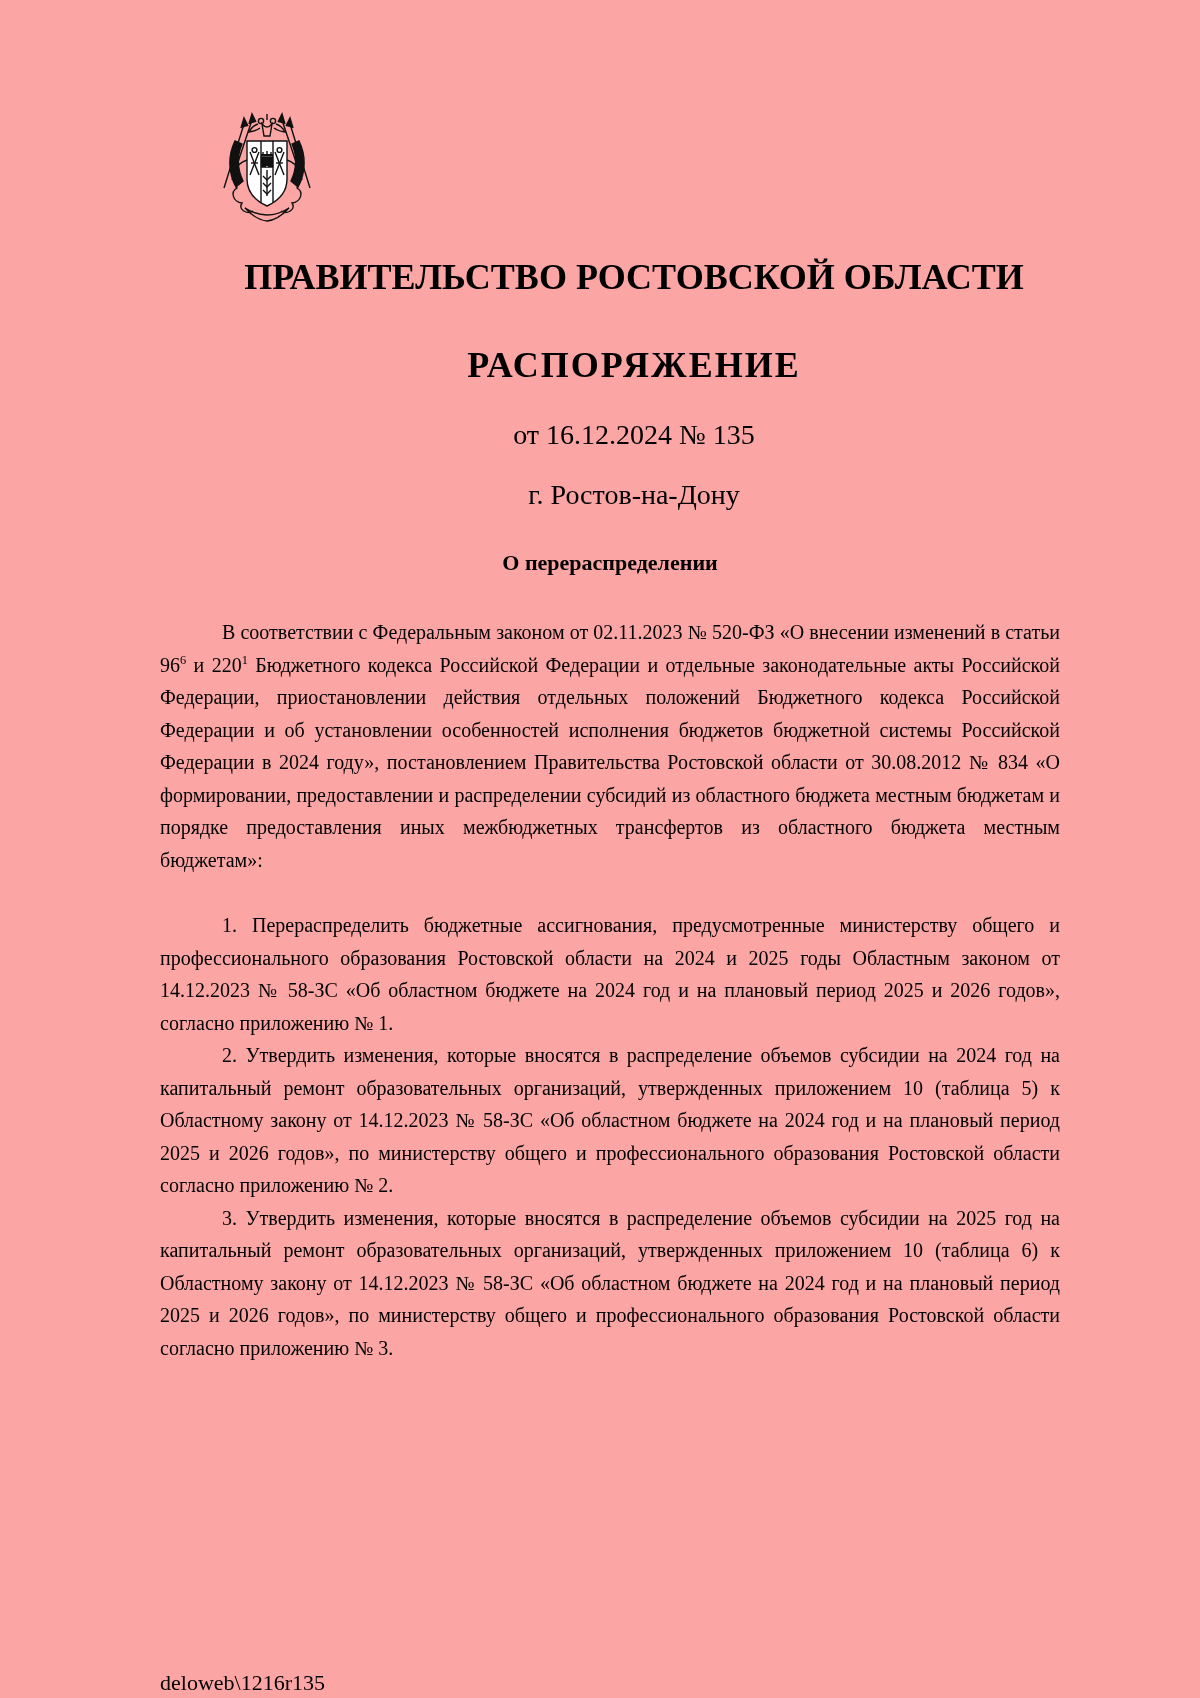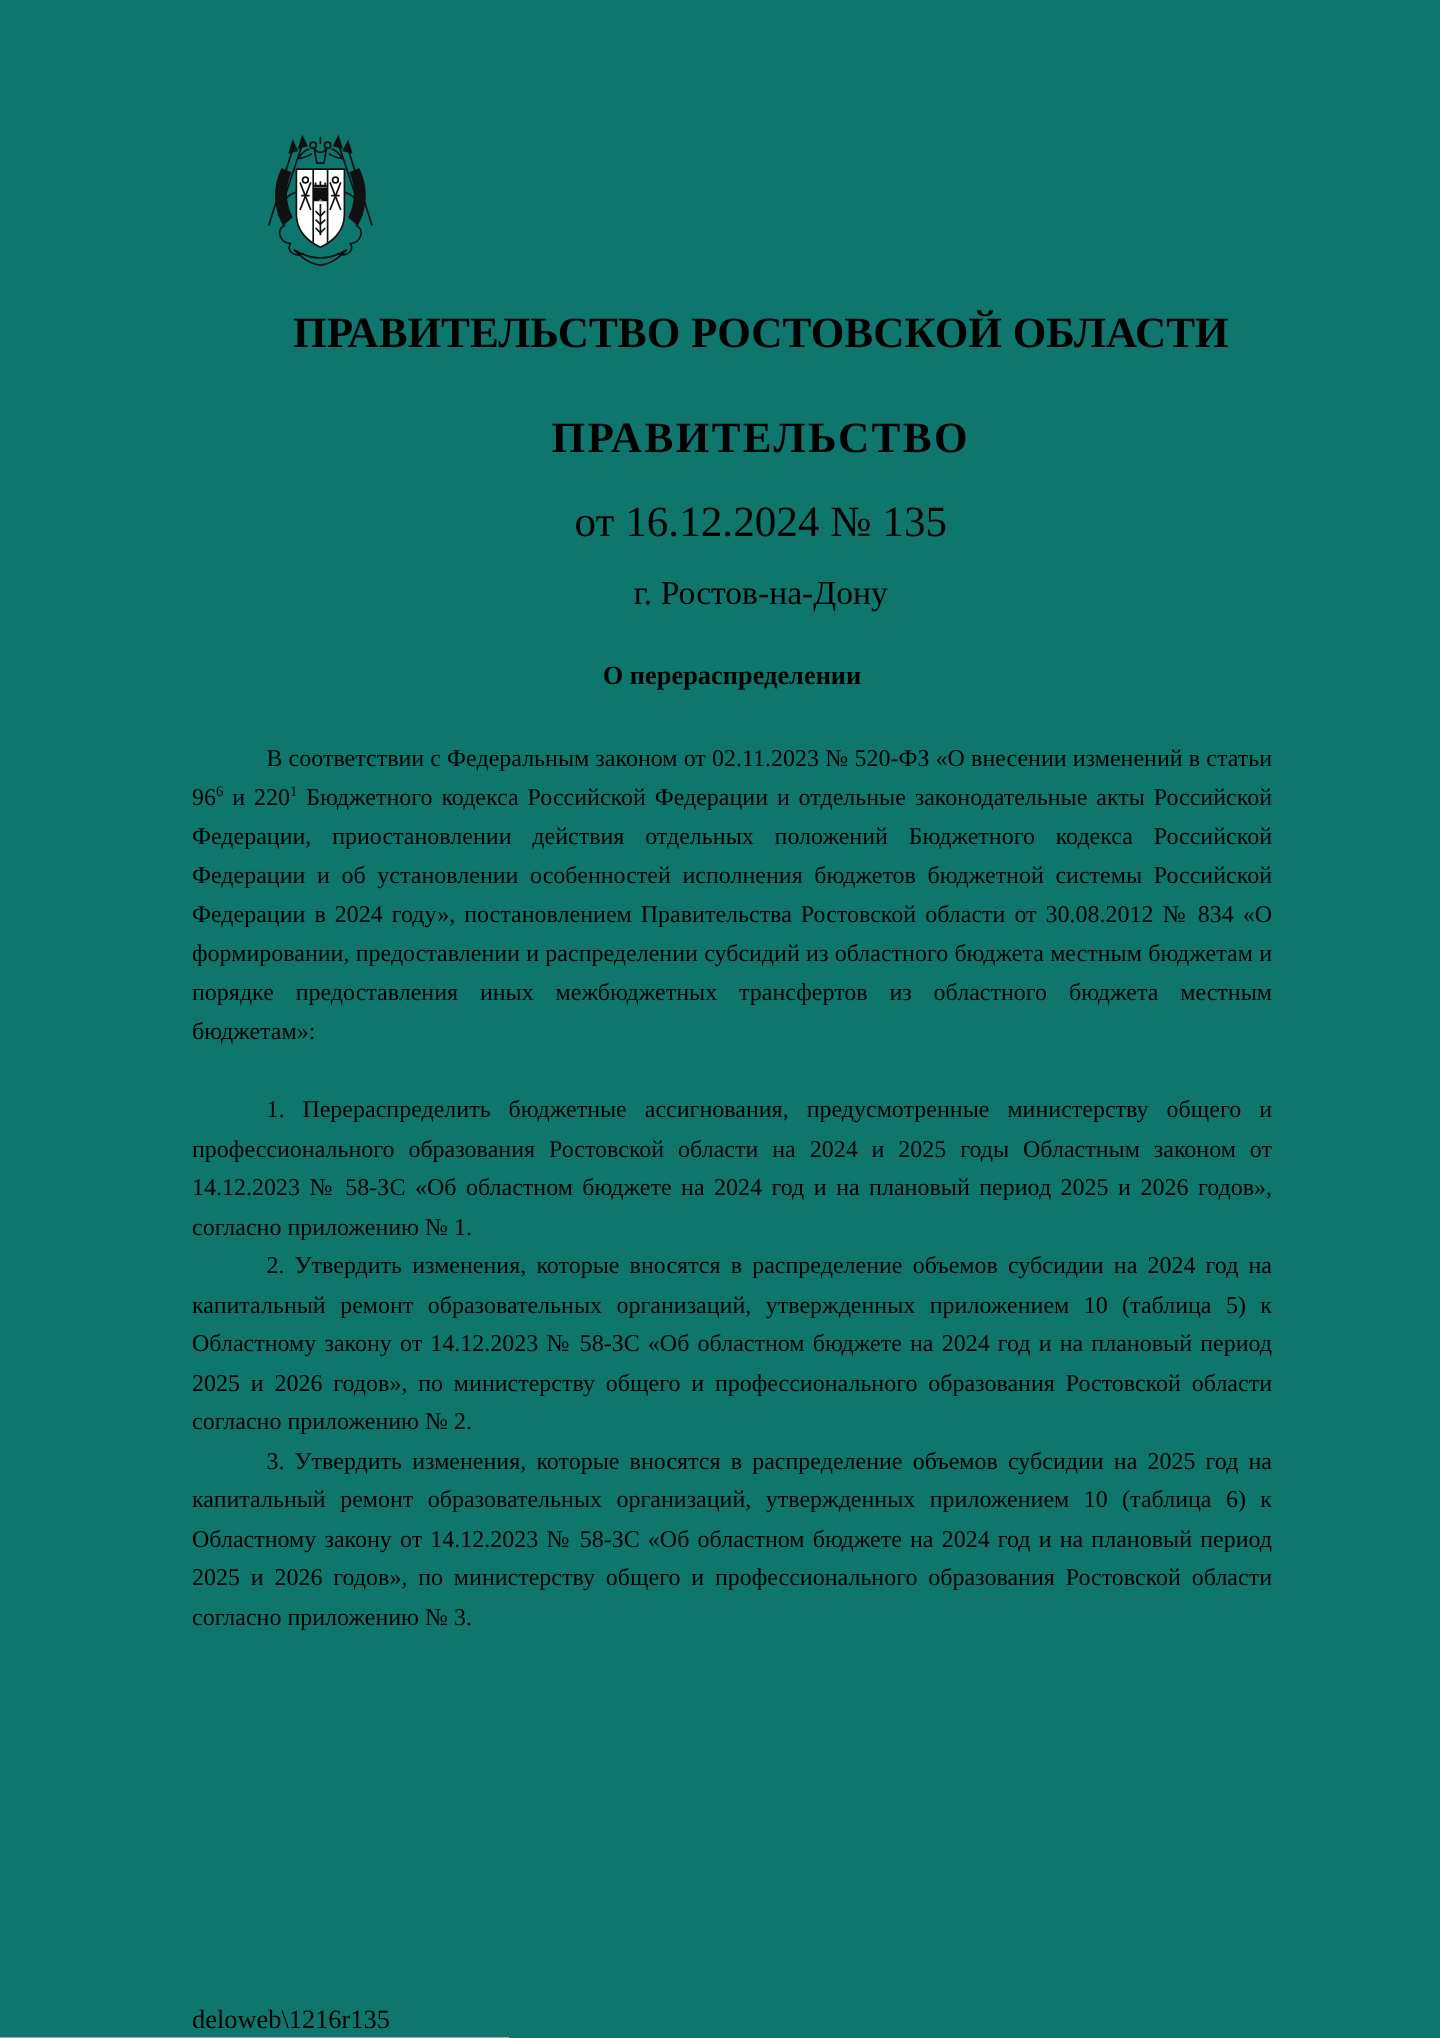--- a/index.html
+++ b/index.html
@@ -1,21 +1,21 @@
 <!DOCTYPE html>
 <html lang="ru"><head>
 <meta charset="utf-8">
 <style>
   html, body { margin: 0; padding: 0; background: #e8e8e8; }
   .page {
     position: relative;
     width: 1200px;
     height: 1698px;
     margin: 0 auto;
-    background: #0f766e;
+    background: #fca5a5;
     font-family: "Liberation Serif", "DejaVu Serif", serif;
     color: #000000;
     overflow: hidden;
   }
   .content {
     position: absolute;
     left: 160px;
     top: 0;
     width: 900px;
   }
@@ -36,21 +36,21 @@
   }
   .doc-type {
     margin-top: 46px;
     font-size: 36px;
     line-height: 42px;
     font-weight: bold;
     letter-spacing: 2px;
   }
   .date-line {
     margin-top: 32px;
-    font-size: 36px;
+    font-size: 28px;
     line-height: 34px;
   }
   .place-line {
     margin-top: 26px;
     font-size: 28px;
     line-height: 34px;
   }
   .subject {
     margin-top: 34px;
     text-align: center;
@@ -143,21 +143,21 @@
 
           <line x1="67" y1="44" x2="76" y2="67"></line>
           <line x1="76" y1="44" x2="67" y2="67"></line>
           <circle cx="71.5" cy="42" r="2.4"></circle>
           <line x1="68" y1="55" x2="75" y2="55"></line>
         </svg>
       </span>
 
       <div class="org-title">ПРАВИТЕЛЬСТВО РОСТОВСКОЙ ОБЛАСТИ</div>
 
-      <div class="doc-type">ПРАВИТЕЛЬСТВО</div>
+      <div class="doc-type">РАСПОРЯЖЕНИЕ</div>
 
       <div class="date-line">от 16.12.2024 № 135</div>
 
       <div class="place-line">г. Ростов-на-Дону</div>
     </div>
 
     <div class="subject">
       <div>О перераспределении</div>
     </div>
 

